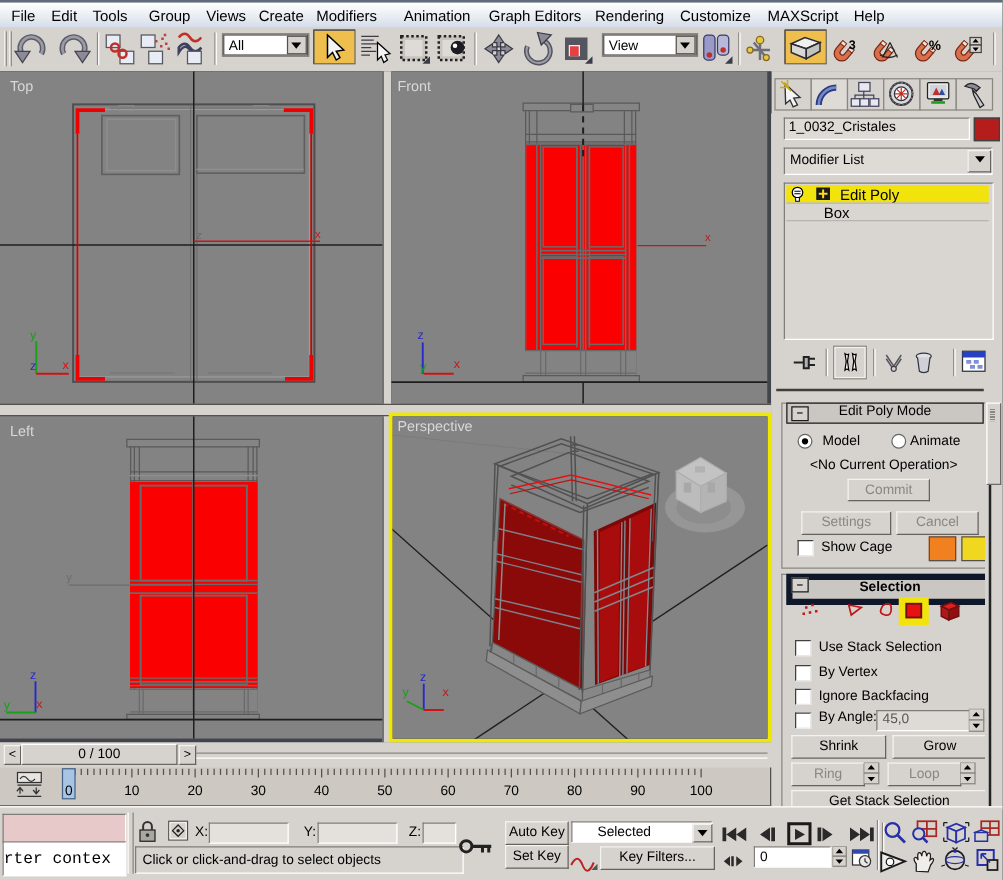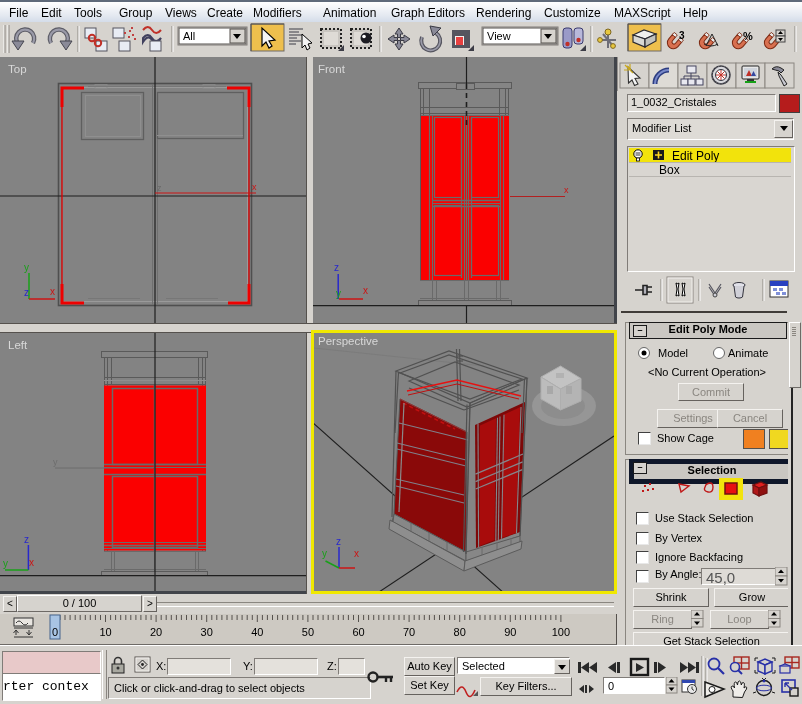--- a/index.html
+++ b/index.html
@@ -573,33 +573,33 @@
     <g fill="#8090d8">
       <rect x="156" y="13" width="4" height="3"></rect>
         <rect x="162" y="13" width="4" height="3"></rect>
       <rect x="159" y="17" width="4" height="3"></rect>
         <rect x="165" y="17" width="4" height="3"></rect>
     </g>
   </svg>
   <div class="abs" style="left:4px;top:254px;width:166px;height:2px;background:#403c38;"></div>
 
   <div class="abs" style="left:8px;top:265px;width:164px;height:131px;border:1px solid #8a8680;"></div>
-  <div class="abs" style="left:12px;top:265px;width:156px;height:15px;background:#cac7c2;border:1px solid #1a1a1a;font-size:11px;font-weight:bold;text-align:center;">Edit Poly Mode</div>
+  <div class="abs" style="left:12px;top:265px;width:156px;height:15px;background:#cac7c2;border:1px solid #1a1a1a;font-size:11px;font-weight:normal;text-align:center;">Edit Poly Mode</div>
   <div class="abs" style="left:16px;top:268px;width:12px;height:10px;background:#d6d3ce;border:1px solid #1a1a1a;font-size:9px;line-height:8px;text-align:center;font-weight:bold;">–</div>
 
   <svg class="abs" style="left:20px;top:288px;" width="150" height="16">
     <circle cx="7" cy="8" r="5.5" fill="#fff" stroke="#666"></circle>
     <circle cx="7" cy="8" r="2.5" fill="#000"></circle>
     <circle cx="82" cy="8" r="5.5" fill="#fff" stroke="#666"></circle>
   </svg>
   <div class="abs txt11" style="left:41px;top:290px;">Model</div>
   <div class="abs txt11" style="left:111px;top:290px;">Animate</div>
   <div class="abs txt11" style="left:0;top:309px;width:180px;text-align:center;">&lt;No Current Operation&gt;</div>
   <div class="abs btn dis" style="left:61px;top:326px;width:64px;height:16px;line-height:16px;">Commit</div>
-  <div class="abs btn dis" style="left:40px;top:352px;width:70px;height:17px;line-height:17px;text-align:center;">Settings</div>
+  <div class="abs btn dis" style="left:24px;top:352px;width:70px;height:17px;line-height:17px;text-align:center;">Settings</div>
   <div class="abs btn dis" style="left:100px;top:352px;width:64px;height:17px;line-height:17px;">Cancel</div>
   <div class="abs cb" style="left:21px;top:375px;"></div>
   <div class="abs txt11" style="left:40px;top:375px;">Show Cage</div>
   <div class="abs" style="left:126px;top:372px;width:20px;height:18px;background:#f08020;border:1px solid #55514d;"></div>
   <div class="abs" style="left:152px;top:372px;width:20px;height:18px;background:#f0d820;border:1px solid #55514d;"></div>
 
   <div class="abs" style="left:8px;top:402px;width:164px;height:189px;border:1px solid #8a8680;border-bottom:none;"></div>
   <div class="abs" style="left:12px;top:402px;width:156px;height:15px;background:#cac7c2;border:5px solid #0f172a;font-size:11px;font-weight:bold;text-align:center;">Selection</div>
   <div class="abs" style="left:16px;top:405px;width:12px;height:10px;background:#d6d3ce;border:1px solid #1a1a1a;font-size:9px;line-height:8px;text-align:center;font-weight:bold;">–</div>
   <svg class="abs" style="left:14px;top:420px;" width="160" height="28">
@@ -626,21 +626,21 @@
     </g>
   </svg>
   <div class="abs cb" style="left:19px;top:455px;"></div>
   <div class="abs txt11" style="left:38px;top:455px;">Use Stack Selection</div>
   <div class="abs cb" style="left:19px;top:475px;"></div>
   <div class="abs txt11" style="left:38px;top:475px;">By Vertex</div>
   <div class="abs cb" style="left:19px;top:494px;"></div>
   <div class="abs txt11" style="left:38px;top:494px;">Ignore Backfacing</div>
   <div class="abs cb" style="left:19px;top:513px;"></div>
   <div class="abs txt11" style="left:38px;top:511px;">By Angle:</div>
-  <div class="abs sunken" style="left:84px;top:511px;width:72px;height:15px;background:#dedbd6;font-size:15px;padding-left:4px;color:#555;">45,0</div>
+  <div class="abs sunken" style="left:84px;top:511px;width:72px;height:15px;background:#dedbd6;font-size:11px;padding-left:4px;color:#555;">45,0</div>
   <svg class="abs" style="left:158px;top:510px;" width="13" height="19">
     <rect x="0" y="0" width="12" height="9" fill="#d6d3ce" stroke="#8a8680"></rect>
     <rect x="0" y="9" width="12" height="9" fill="#d6d3ce" stroke="#8a8680"></rect>
     <path d="M 3 6 L 9 6 L 6 2.5 Z" fill="#000"></path>
     <path d="M 3 12 L 9 12 L 6 15.5 Z" fill="#000"></path>
   </svg>
   <div class="abs btn" style="left:16px;top:531px;width:74px;height:17px;line-height:17px;">Shrink</div>
   <div class="abs btn" style="left:97px;top:531px;width:74px;height:17px;line-height:17px;">Grow</div>
   <div class="abs btn dis" style="left:16px;top:553px;width:57px;height:17px;line-height:17px;">Ring</div>
   <svg class="abs" style="left:74px;top:553px;" width="13" height="18">
@@ -831,21 +831,21 @@
 
   <svg class="abs" style="left:366px;top:22px;" width="30" height="20">
     <circle cx="7" cy="9" r="4.5" fill="none" stroke="#222" stroke-width="2.4"></circle>
     <line x1="11" y1="9" x2="27" y2="9" stroke="#222" stroke-width="2.6"></line>
     <path d="M 20 9 v 5 M 25 9 v 5" stroke="#222" stroke-width="2.4"></path>
   </svg>
 
   <div class="abs btn" style="left:404px;top:11px;width:49px;height:17px;line-height:17px;">Auto Key</div>
   <div class="abs btn" style="left:404px;top:30px;width:49px;height:17px;line-height:17px;">Set Key</div>
 
-  <div class="abs sunken" style="left:457px;top:11px;width:113px;height:17px;background:#fff;font-size:11px;line-height:17px;padding-left:4px;box-sizing:border-box;">Selected</div>
+  <div class="abs sunken" style="left:457px;top:11px;width:113px;height:17px;background:#fff;font-size:11px;line-height:17px;padding-left:20px;box-sizing:border-box;">Selected</div>
   <div class="abs btn" style="left:554px;top:13px;width:14px;height:13px;"><span style="display:inline-block;margin-top:3px;width:0;height:0;border-left:4px solid transparent;border-right:4px solid transparent;border-top:5px solid #000;"></span></div>
 
   <svg class="abs" style="left:455px;top:32px;" width="24" height="20">
     <path d="M 2 14 q 5 -10 9 0 t 9 -2" fill="none" stroke="#c02020" stroke-width="1.6"></path>
     <path d="M 18 18 l 5 0 l 0 -5 z" fill="#555"></path>
   </svg>
 
   <div class="abs btn" style="left:480px;top:31px;width:90px;height:17px;line-height:17px;">Key Filters...</div>
 
   <svg class="abs" style="left:576px;top:10px;" width="226px" height="42">

